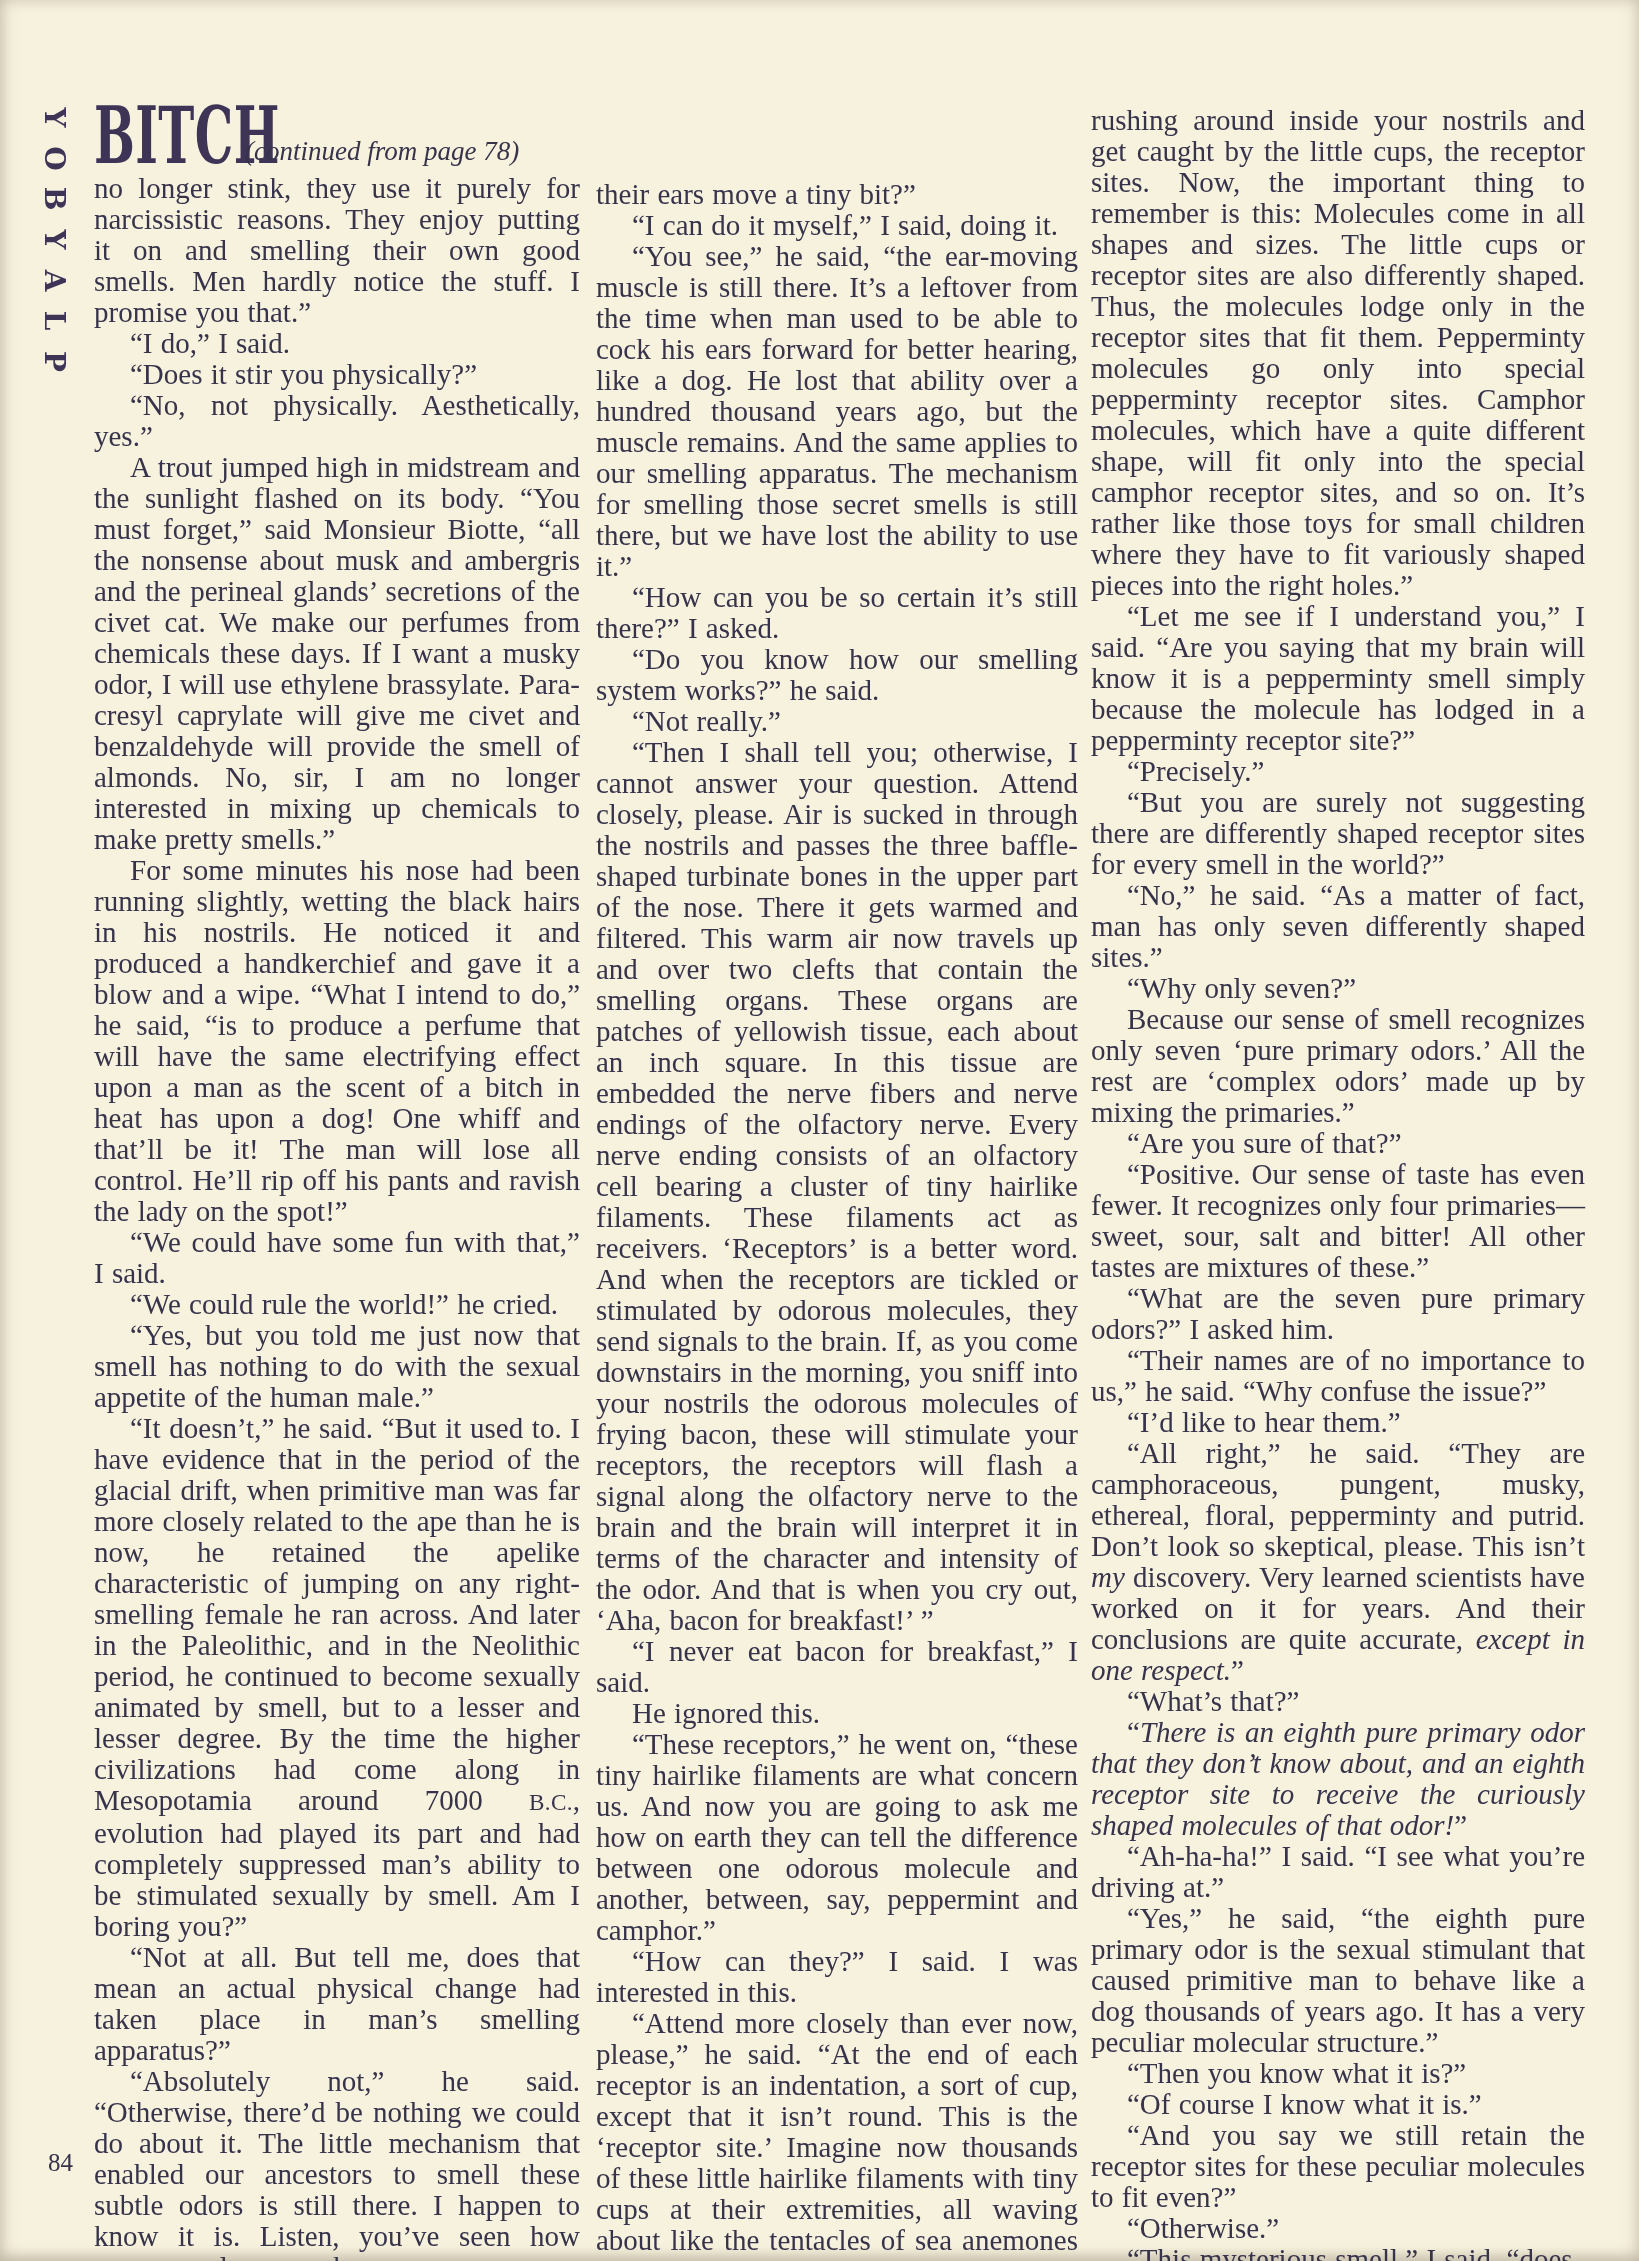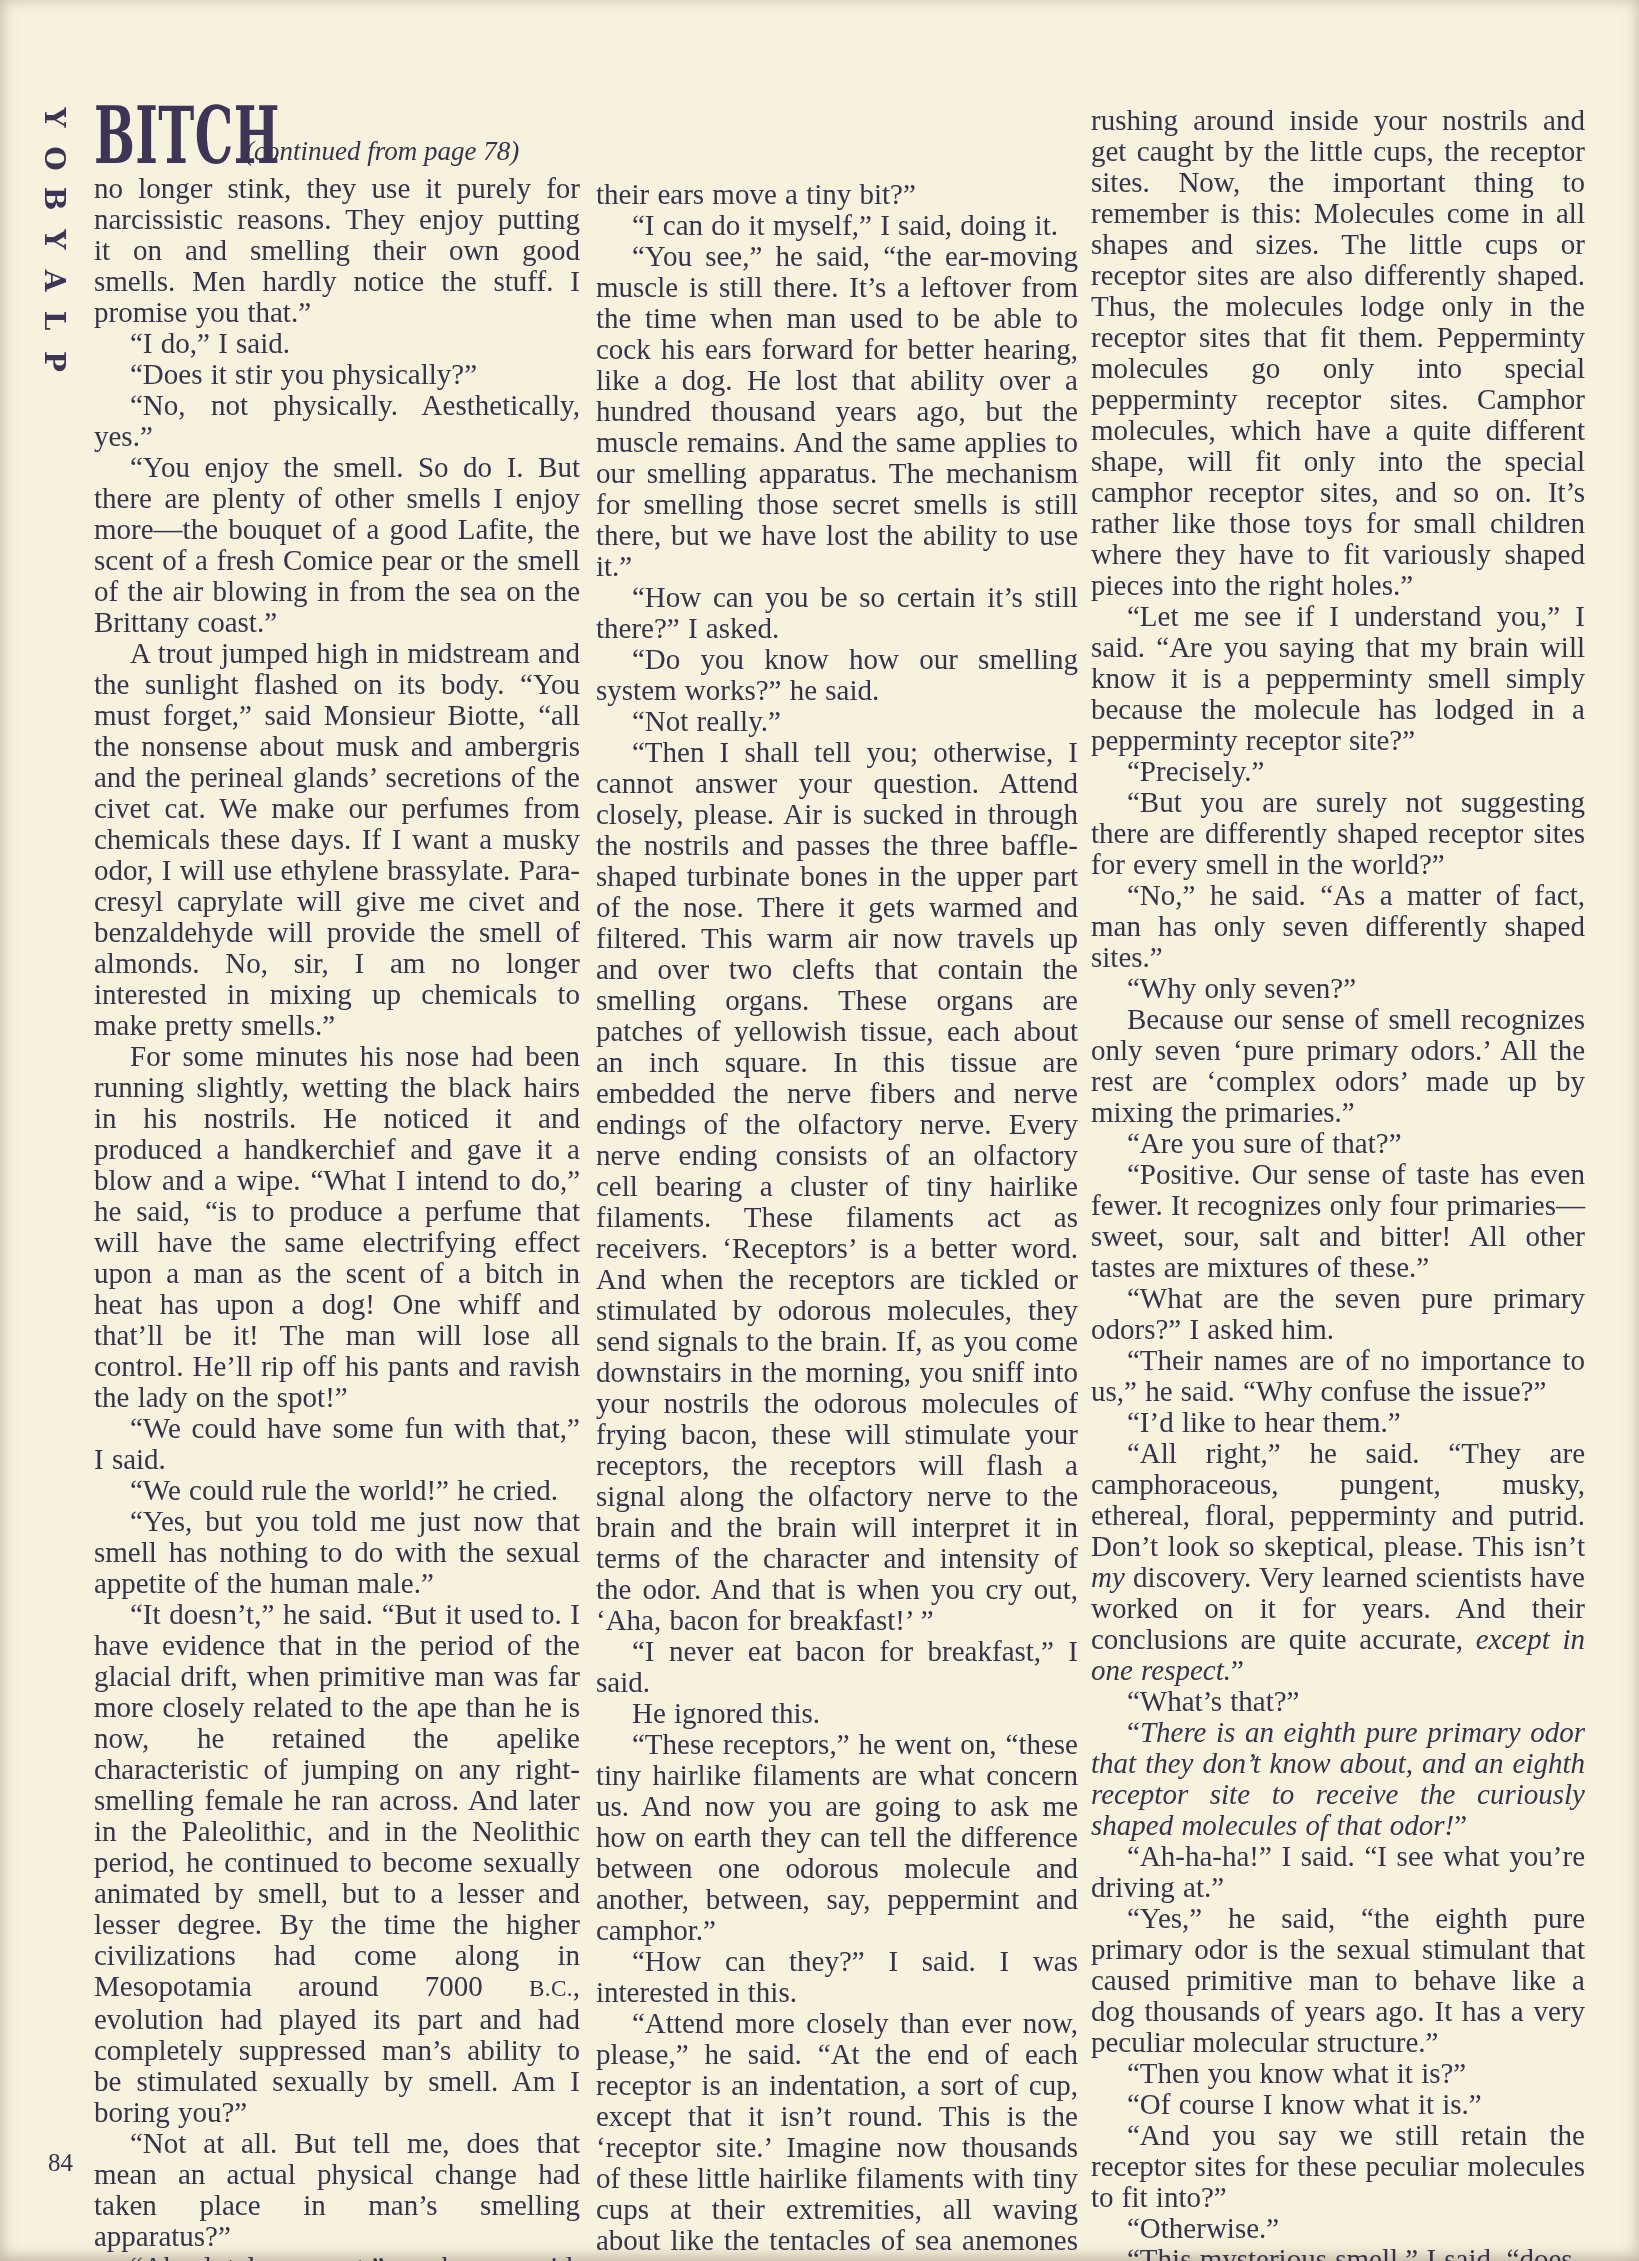--- a/index.html
+++ b/index.html
@@ -92,21 +92,20 @@
 
   <h1 class="title">BITCH</h1>
 
   <div class="title-cont">(continued from page 78)</div>
 
   <div class="col" id="col1">
       <p class="noindent"><span>no longer stink, they use it purely for narcissistic reasons. They enjoy putting it on and smelling their own good smells. Men hardly notice the stuff. I promise you that.”</span></p>
       <p><span>“I do,” I said.</span></p>
       <p><span>“Does it stir you physically?”</span></p>
       <p><span>“No, not physically. Aesthetically, yes.”</span></p>
-      <p><span>“You enjoy the smell. So do I. But there are plenty of other smells I enjoy more—the bouquet of a good Lafite, the scent of a fresh Comice pear or the smell of the air blowing in from the sea on the Brittany coast.”</span></p>
       <p><span>A trout jumped high in midstream and the sunlight flashed on its body. “You must forget,” said Monsieur Biotte, “all the nonsense about musk and ambergris and the perineal glands’ secretions of the civet cat. We make our perfumes from chemicals these days. If I want a musky odor, I will use ethylene brassylate. Para-cresyl caprylate will give me civet and benzaldehyde will provide the smell of almonds. No, sir, I am no longer interested in mixing up chemicals to make pretty smells.”</span></p>
       <p><span>For some minutes his nose had been running slightly, wetting the black hairs in his nostrils. He noticed it and produced a handkerchief and gave it a blow and a wipe. “What I intend to do,” he said, “is to produce a perfume that will have the same electrifying effect upon a man as the scent of a bitch in heat has upon a dog! One whiff and that’ll be it! The man will lose all control. He’ll rip off his pants and ravish the lady on the spot!”</span></p>
       <p><span>“We could have some fun with that,” I said.</span></p>
       <p><span>“We could rule the world!” he cried.</span></p>
       <p><span>“Yes, but you told me just now that smell has nothing to do with the sexual appetite of the human male.”</span></p>
       <p><span>“It doesn’t,” he said. “But it used to. I have evidence that in the period of the glacial drift, when primitive man was far more closely related to the ape than he is now, he retained the apelike characteristic of jumping on any right-smelling female he ran across. And later in the Paleolithic, and in the Neolithic period, he continued to become sexually animated by smell, but to a lesser and lesser degree. By the time the higher civilizations had come along in Mesopotamia around 7000 </span><span class="sc">B.C.</span><span>, evolution had played its part and had completely suppressed man’s ability to be stimulated sexually by smell. Am I boring you?”</span></p>
       <p><span>“Not at all. But tell me, does that mean an actual physical change had taken place in man’s smelling apparatus?”</span></p>
       <p><span>“Absolutely not,” he said. “Otherwise, there’d be nothing we could do about it. The little mechanism that enabled our ancestors to smell these subtle odors is still there. I happen to know it is. Listen, you’ve seen how some people can make</span></p>
     </div>
   <div class="col" id="col2">
@@ -136,21 +135,21 @@
       <p><span>“What are the seven pure primary odors?” I asked him.</span></p>
       <p><span>“Their names are of no importance to us,” he said. “Why confuse the issue?”</span></p>
       <p><span>“I’d like to hear them.”</span></p>
       <p><span>“All right,” he said. “They are camphoraceous, pungent, musky, ethereal, floral, pepperminty and putrid. Don’t look so skeptical, please. This isn’t </span><span class="it">my</span><span> discovery. Very learned scientists have worked on it for years. And their conclusions are quite accurate, </span><span class="it">except in one respect.</span><span>”</span></p>
       <p><span>“What’s that?”</span></p>
       <p><span>“</span><span class="it">There is an eighth pure primary odor that they don’t know about, and an eighth receptor site to receive the curiously shaped molecules of that odor!</span><span>”</span></p>
       <p><span>“Ah-ha-ha!” I said. “I see what you’re driving at.”</span></p>
       <p><span>“Yes,” he said, “the eighth pure primary odor is the sexual stimulant that caused primitive man to behave like a dog thousands of years ago. It has a very peculiar molecular structure.”</span></p>
       <p><span>“Then you know what it is?”</span></p>
       <p><span>“Of course I know what it is.”</span></p>
-      <p><span>“And you say we still retain the receptor sites for these peculiar molecules to fit into?”</span></p>
+      <p><span>“And you say we still retain the receptor sites for these peculiar molecules to fit even?”</span></p>
       <p><span>“Otherwise.”</span></p>
       <p><span>“This mysterious smell,” I said, “does</span></p>
       <p class="noindent right"><span class="it">(continued on page 88)</span></p>
     </div>
 
   <div class="page-number">84</div>
 
 </div>
 
 

